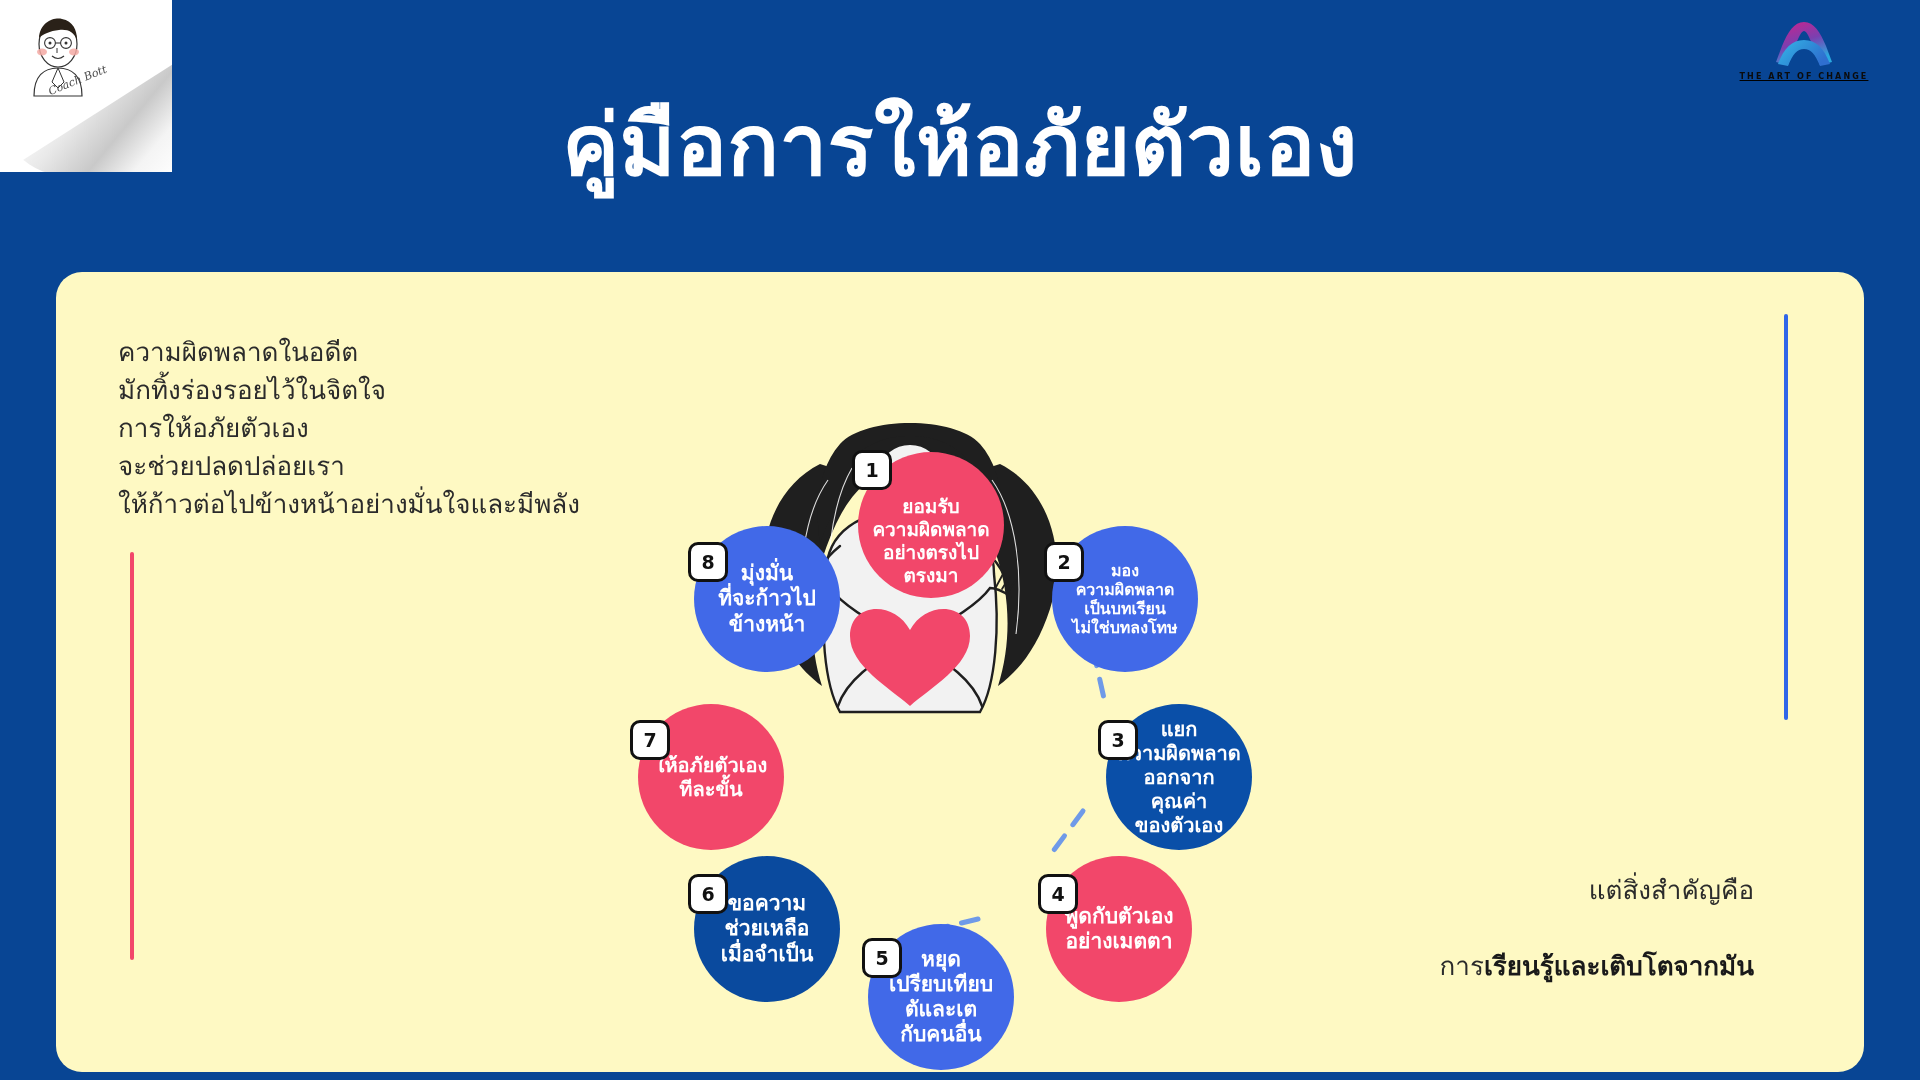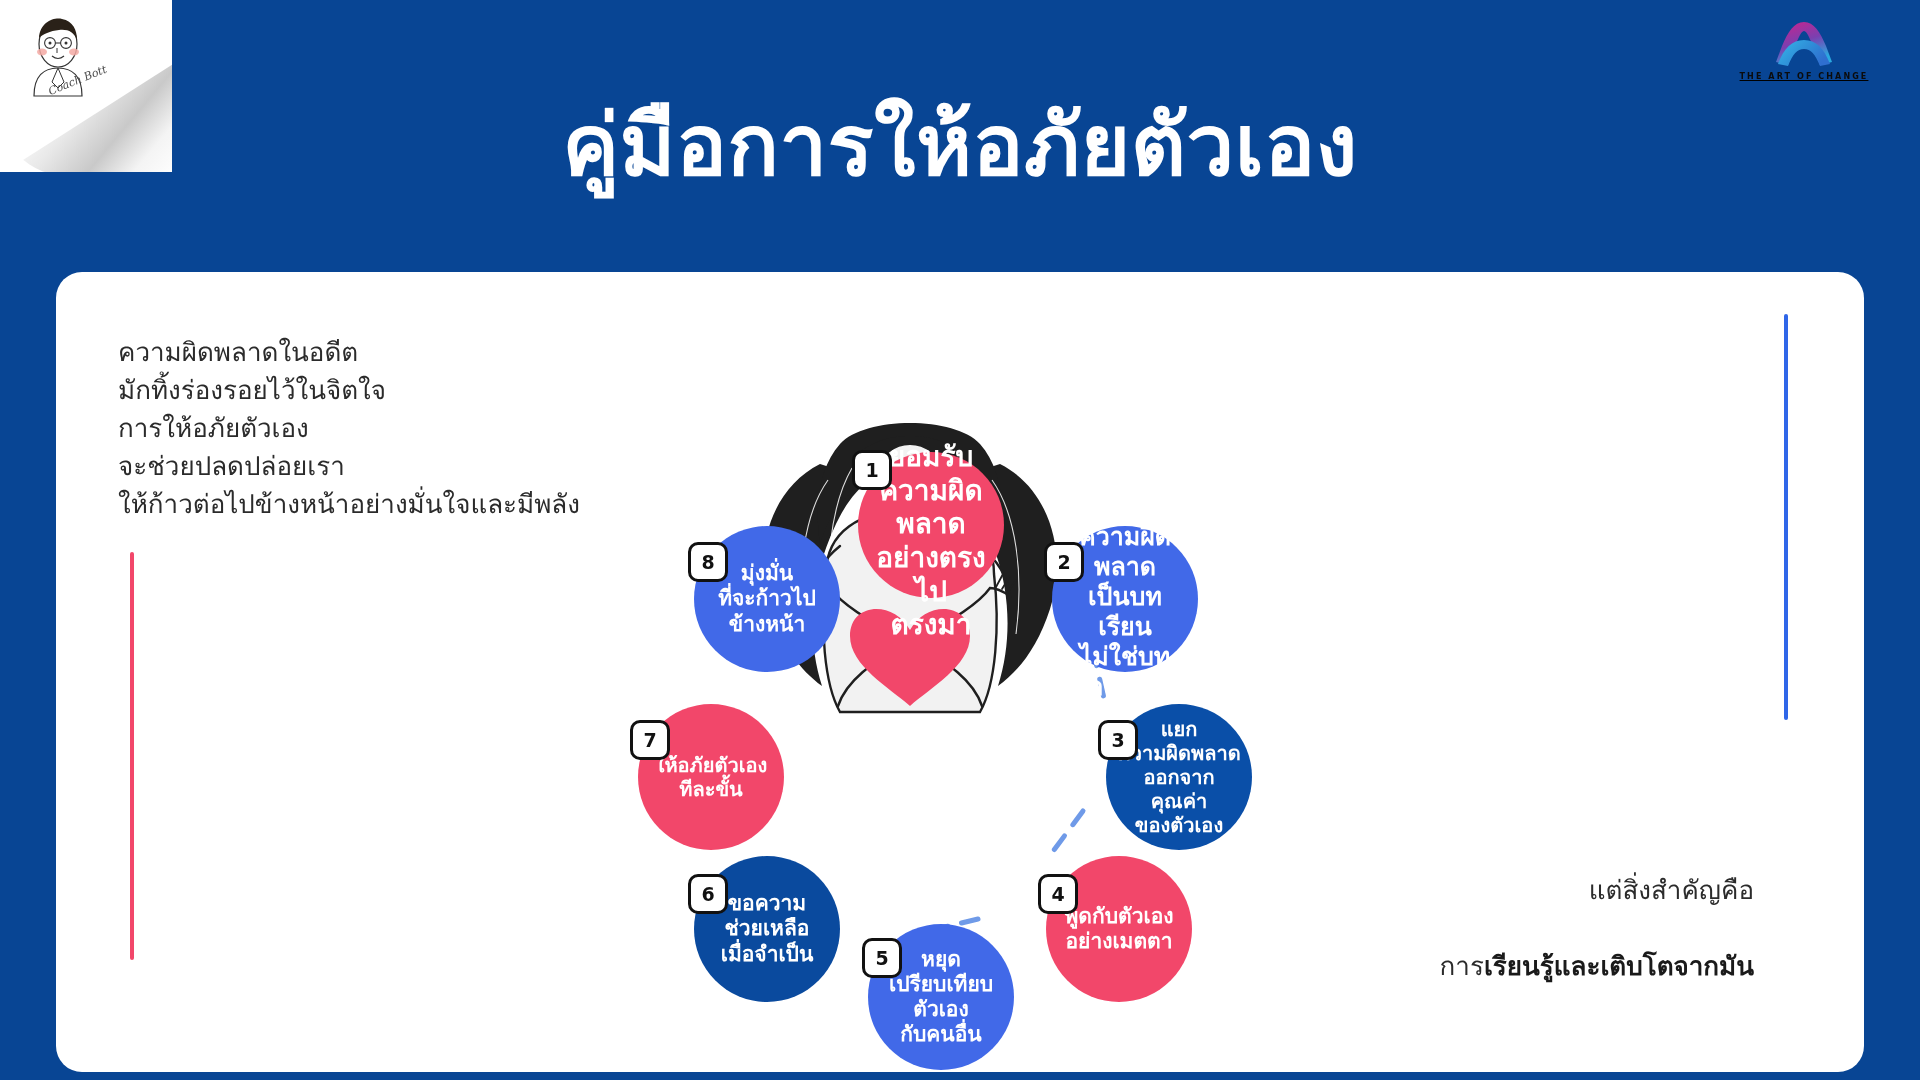--- a/index.html
+++ b/index.html
@@ -38,21 +38,21 @@
 
   
   .title{
     position:absolute;left:0;top:95px;width:1920px;text-align:center;
     color:#ffffff;font-size:85px;font-weight:800;letter-spacing:0.5px;line-height:1;margin-top:8px;
   }
 
   
   .card{
     position:absolute;left:56px;top:272px;width:1808px;height:800px;
-    background:#ffffff;border-radius:26px;
+    background:#fef9c3;border-radius:26px;
   }
 
   
   .bar{position:absolute;width:4px;border-radius:2px;}
   .bar.left{left:74px;top:280px;height:408px;background:#f2476a;}
   .bar.right{right:76px;top:42px;height:406px;background:#2f66e8;}
 
   
   .para{position:absolute;color:#2b2b2b;font-size:26px;line-height:1.46;white-space:pre-line;}
   .para.left-para{left:62px;top:62px;text-align:left;}
@@ -190,29 +190,29 @@
             <path d="M308 198 L316 186"></path>
               <path d="M302 195 L310 182"></path>
               <path d="M296 193 L303 180"></path>
           </g>
           <path d="M210 236 C194 206 150 208 150 242 C150 272 190 294 210 312 C230 294 270 272 270 242 C270 208 226 206 210 236 Z" fill="#f2476a"></path>
         </g>
       </svg>
 
       <div class="node" style="left:262px;top:208px;width:146px;height:146px;background:#f2476a;">
         <div class="badge" style="left:-6px;top:-2px;">1</div>
-        <div class="node-text" style="font-size:28px;margin-top:32px;">ยอมรับ
+        <div class="node-text" style="font-size:19px;margin-top:32px;">ยอมรับ
 ความผิดพลาด
 อย่างตรงไป
 ตรงมา</div>
       </div>
 
       <div class="node" style="left:456px;top:282px;width:146px;height:146px;background:#4169e8;">
         <div class="badge" style="left:-8px;top:16px;">2</div>
-        <div class="node-text" style="font-size:25px;font-family:Liberation Mono, monospace;">มอง
+        <div class="node-text" style="font-size:16px;">มอง
 ความผิดพลาด
 เป็นบทเรียน
 ไม่ใช่บทลงโทษ</div>
       </div>
 
       <div class="node" style="left:510px;top:460px;width:146px;height:146px;background:#0a4fa8;">
         <div class="badge" style="left:-8px;top:16px;">3</div>
         <div class="node-text" style="font-size:20px;">แยก
 ความผิดพลาด
 ออกจากคุณค่า
@@ -222,21 +222,21 @@
       <div class="node" style="left:450px;top:612px;width:146px;height:146px;background:#f2476a;">
         <div class="badge" style="left:-8px;top:18px;">4</div>
         <div class="node-text" style="font-size:21px;">พูดกับตัวเอง
 อย่างเมตตา</div>
       </div>
 
       <div class="node" style="left:272px;top:680px;width:146px;height:146px;background:#4169e8;">
         <div class="badge" style="left:-6px;top:14px;">5</div>
         <div class="node-text" style="font-size:21px;">หยุด
 เปรียบเทียบ
-ตัวเอง
+ตัและเต
 กับคนอื่น</div>
       </div>
 
       <div class="node" style="left:98px;top:612px;width:146px;height:146px;background:#0a4a9e;">
         <div class="badge" style="left:-6px;top:18px;">6</div>
         <div class="node-text" style="font-size:21px;">ขอความ
 ช่วยเหลือ
 เมื่อจำเป็น</div>
       </div>
 

